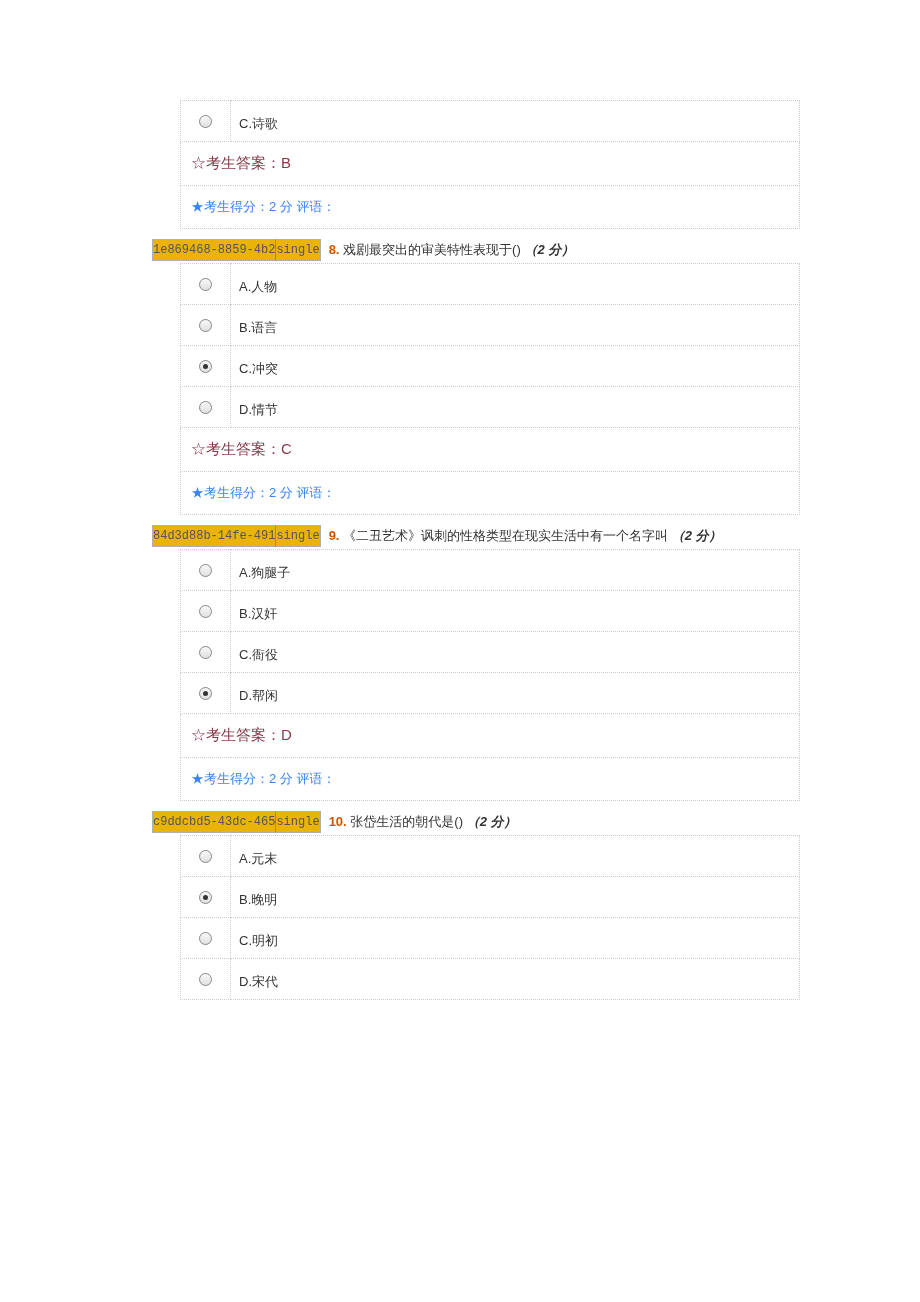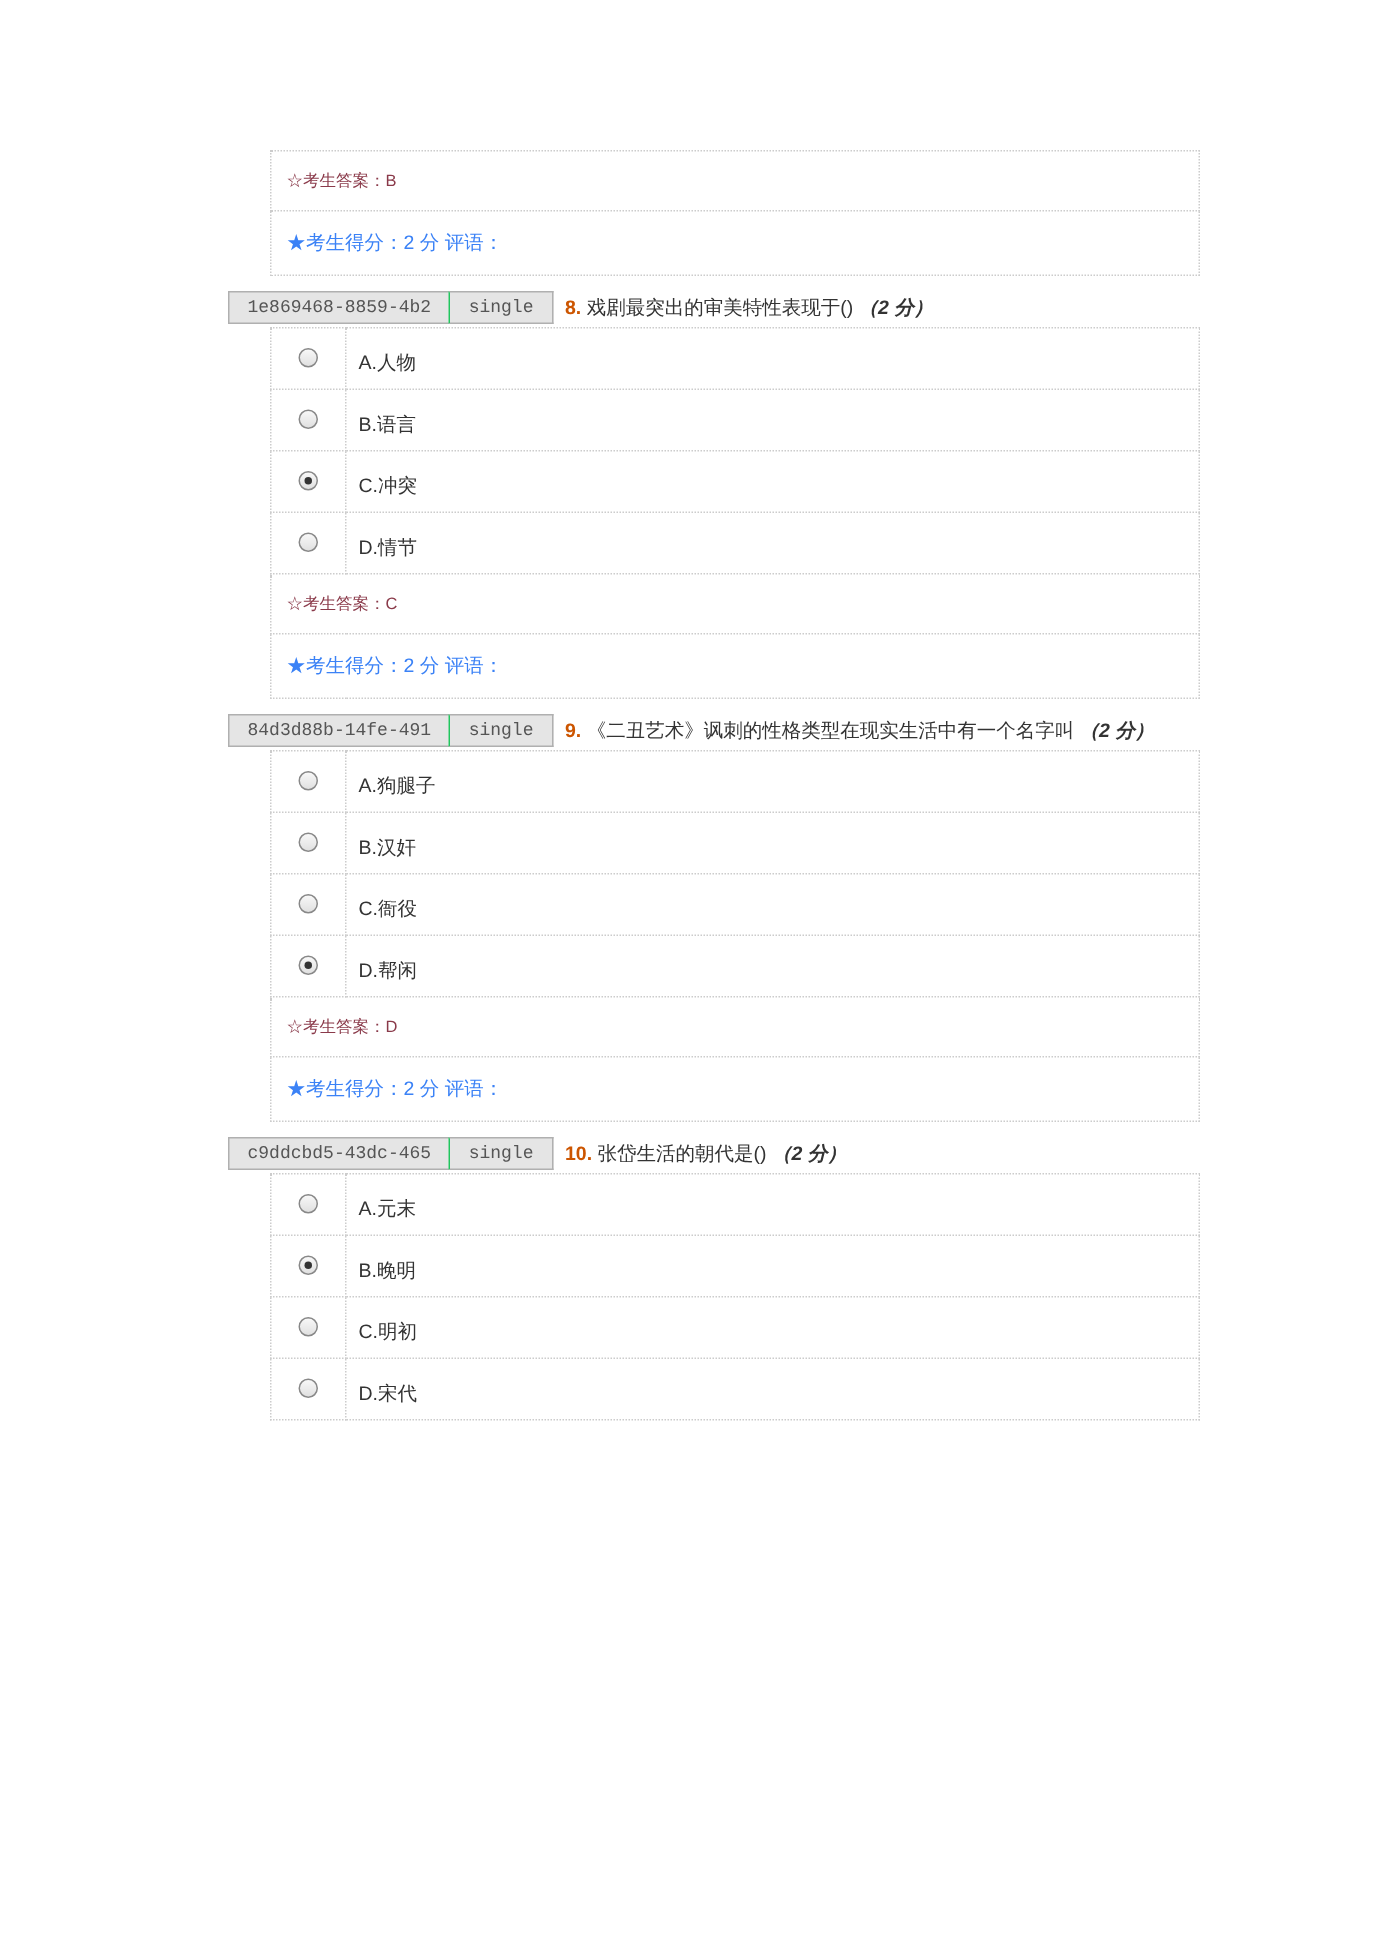--- a/index.html
+++ b/index.html
@@ -31,21 +31,21 @@
     .options-table td.option-cell {
       border: 1px dotted #cccccc;
       padding: 14px 8px 8px 8px;
       font-size: 13px;
       color: #333333;
       vertical-align: middle;
     }
     .answer-row td {
       border: 1px dotted #cccccc;
       padding: 12px 10px;
-      font-size: 11px;
+      font-size: 15px;
       color: #8a3a4a;
     }
     .score-row td {
       border: 1px dotted #cccccc;
       padding: 12px 10px;
       font-size: 13px;
       color: #3b82f6;
     }
     .radio-icon {
       display: inline-block;
@@ -72,22 +72,22 @@
       align-items: flex-end;
       margin-left: 152px;
       margin-top: 4px;
       margin-bottom: 2px;
     }
     .meta-box {
       border: 1px solid #b0b0b0;
       font-family: "Courier New", monospace;
       font-size: 12px;
       color: #555555;
-      padding: 3px 12px;
-      background: #e5e5e5;
+      padding: 3px 0;
+      background: #eab308;
       border-right: none;
     }
     .meta-box.second {
       border-left: 1px solid #22c55e;
       border-right: 1px solid #b0b0b0;
     }
     .question-text {
       font-size: 13px;
       color: #333333;
       margin-left: 8px;
@@ -101,20 +101,24 @@
       font-weight: bold;
       font-style: italic;
     }
   </style>
 </head>
 <body>
 
 <div class="question-block">
   <table class="options-table">
     <tbody>
+        <tr>
+      <td class="radio-cell"><span class="radio-icon"></span></td>
+      <td class="option-cell">C.诗歌</td>
+    </tr>
     <tr class="answer-row">
       <td colspan="2">
         <span>☆考生答案：</span><span>B</span>
       </td>
     </tr>
     <tr class="score-row">
       <td colspan="2">★考生得分：2 分  评语：</td>
     </tr>
   </tbody>
     </table>

